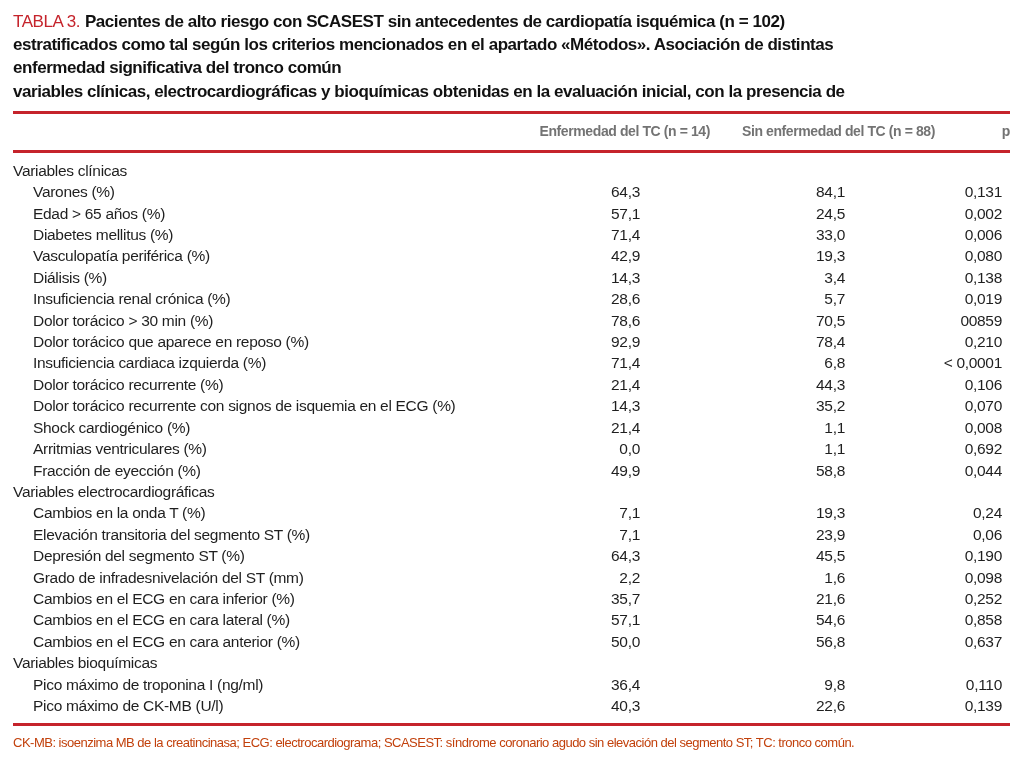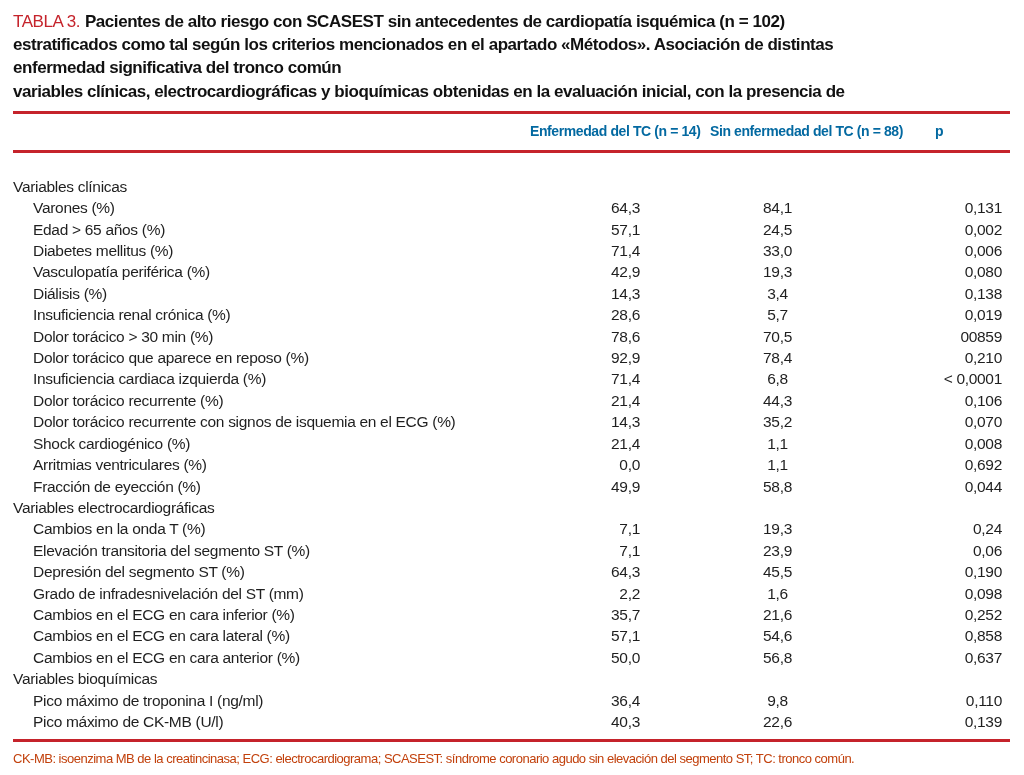--- a/index.html
+++ b/index.html
@@ -42,40 +42,40 @@
     table-layout: fixed;
   }
   col.col-label { width: 517px; }
   col.col-1 { width: 180px; }
   col.col-2 { width: 225px; }
   col.col-3 { width: 75px; }
   thead th {
     font-size: 14px;
     font-weight: 700;
     letter-spacing: -0.4px;
-    text-align: left;
+    text-align: right;
     white-space: nowrap;
     padding: 9px 0 11px 0;
     border-bottom: 3px solid var(--accent, #C5232B);
-    color: #0369a1;
+    color: #737373;
   }
   tbody td {
     font-size: 15.5px;
     letter-spacing: -0.3px;
     line-height: 21.4px;
     padding: 0;
     white-space: nowrap;
     color: #1f1f1f;
   }
-  tbody tr:first-child td { padding-top: 23px; }
+  tbody tr:first-child td { padding-top: 7px; }
   td.section-cell { padding-left: 0; }
   td.label-cell { padding-left: 20px; }
   td.num-cell { text-align: right; font-variant-numeric: tabular-nums; }
   td.c1 { padding-right: 70px; }
-  td.c2 { padding-right: 90px; text-align: center; }
+  td.c2 { padding-right: 90px; }
   td.c3 { padding-right: 8px; }
   .footnote {
     margin: 9px 0 0 0;
     width: 1004px;
     font-size: 13px;
     letter-spacing: -0.5px;
     white-space: nowrap;
     color: #c2410c;
   }
 </style>

